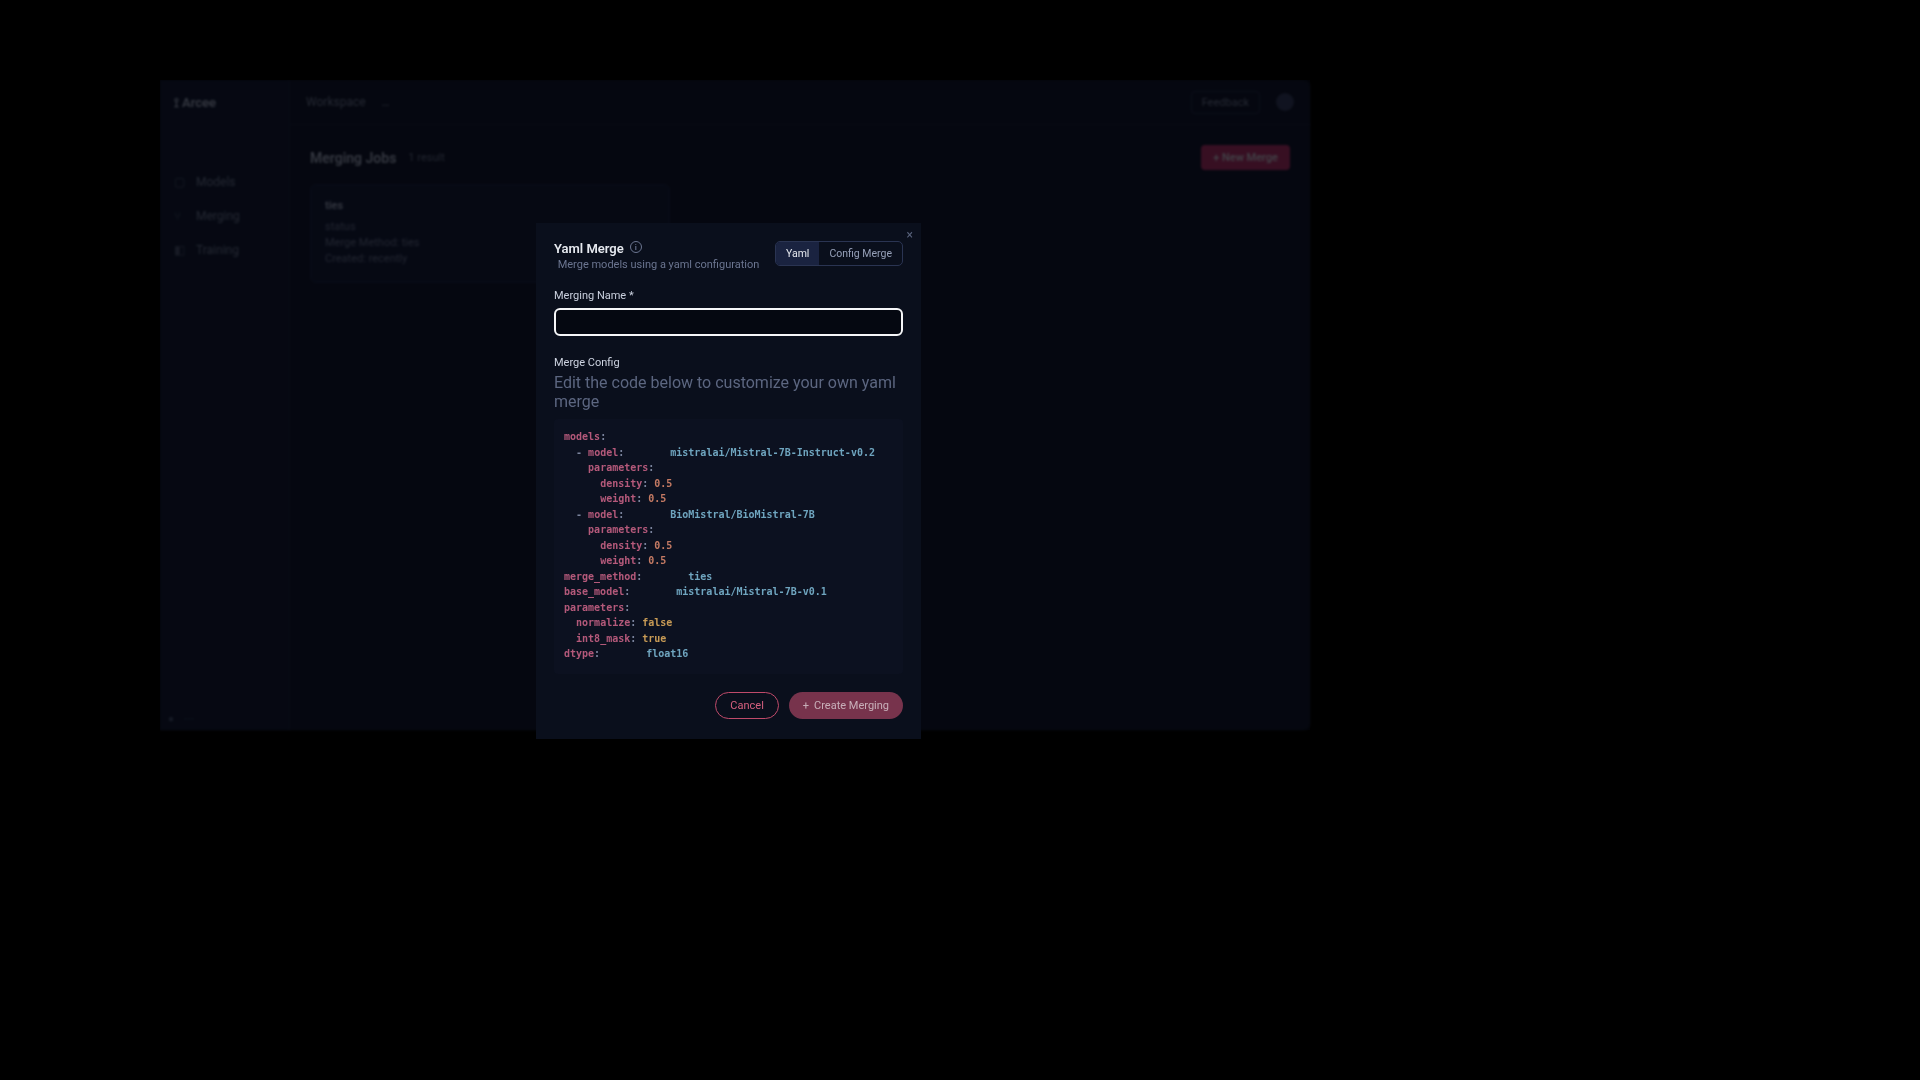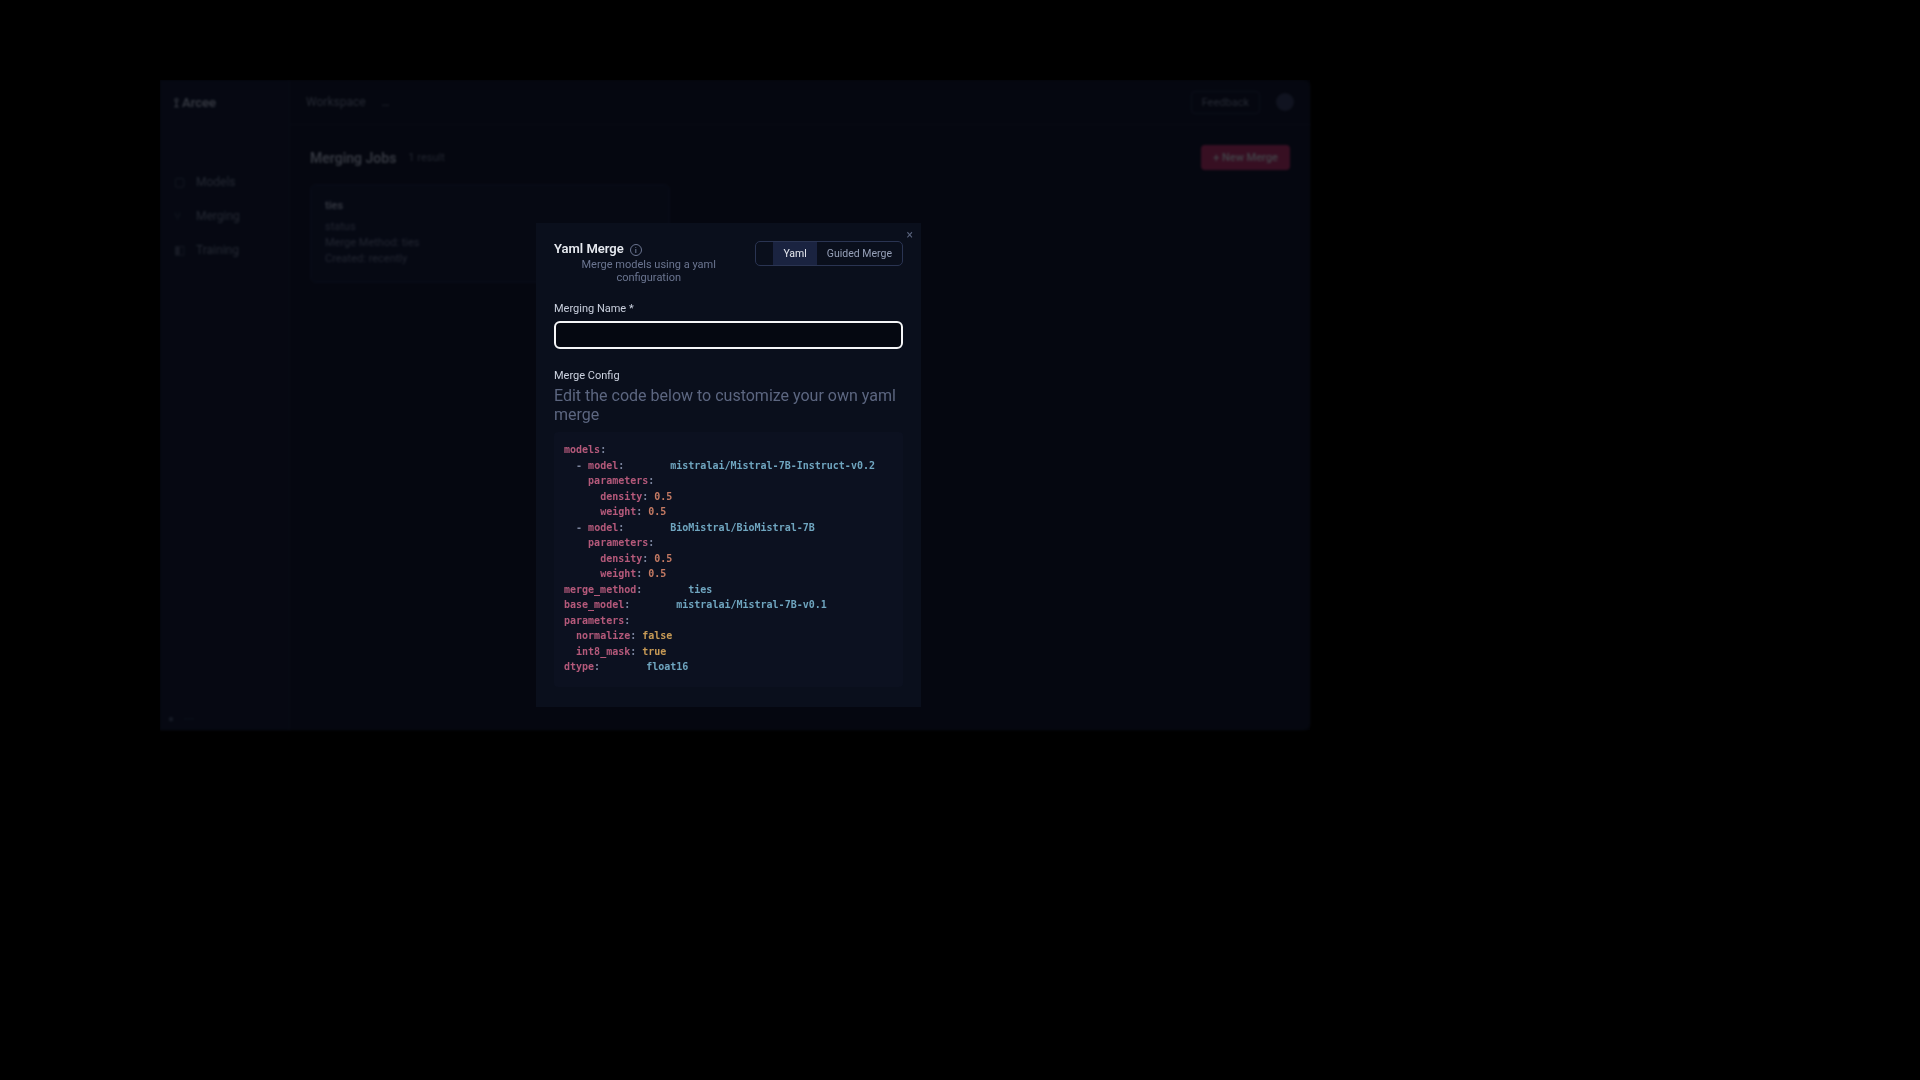--- a/index.html
+++ b/index.html
@@ -136,40 +136,39 @@
   .modal-head {
     display: flex;
     align-items: flex-start;
     gap: 12px;
   }
   .modal-head .titlewrap { flex:1; }
   .modal-title {
     font-size: 13px;
     font-weight: 600;
     color: #e6e9ef;
-    display:flex; align-items:flex-end; gap:6px;
+    display:flex; align-items:flex-start; gap:6px;
   }
   .modal-sub {
     font-size: 11px;
     color: #6b7590;
     margin-top: 2px;
     text-align: center;
   }
   .info-icon {
     width:12px;height:12px;border:1px solid #6b7590;border-radius:50%;
     display:inline-flex;align-items:center;justify-content:center;
     font-size:8px;color:#6b7590;
   }
   .tabs {
     display:flex;
     border:1px solid #2a3452;
     border-radius:5px;
     overflow:hidden;
     font-size:10.5px;
-    padding-left:17px;
   }
   .tab {
     padding:5px 10px;
     color:#96a0b8;
     cursor:pointer;
     white-space: nowrap;
   }
   .tab.active {
     background:#1a2340;
     color:#e6e9ef;
@@ -307,21 +306,21 @@
   <div class="modal-head">
     <div class="titlewrap">
       <div class="modal-title">
         <span>Yaml Merge</span>
         <span class="info-icon">i</span>
       </div>
       <div class="modal-sub">Merge models using a yaml configuration</div>
     </div>
     <div class="tabs">
       <div class="tab active">Yaml</div>
-      <div class="tab">Guided Merge</div>
+      <div class="tab">Config Merge</div>
     </div>
   </div>
 
   <div class="field-label">Merging Name *</div>
   <input class="name-input" type="text" autofocus="" value="" style="">
 
   <div class="section-label">Merge Config</div>
   <div class="section-help">Edit the code below to customize your own yaml merge</div>
 
   <div class="code-area"><span class="tok-key">models</span>:
@@ -333,18 +332,25 @@
     <span class="tok-key">parameters</span>:
       <span class="tok-key">density</span>: <span class="tok-num">0.5</span>
       <span class="tok-key">weight</span>: <span class="tok-num">0.5</span>
 <span class="tok-key">merge_method</span>: <span class="tok-str">ties</span>
 <span class="tok-key">base_model</span>: <span class="tok-str">mistralai/Mistral-7B-v0.1</span>
 <span class="tok-key">parameters</span>:
   <span class="tok-key">normalize</span>: <span class="tok-bool">false</span>
   <span class="tok-key">int8_mask</span>: <span class="tok-bool">true</span>
 <span class="tok-key">dtype</span>: <span class="tok-str">float16</span></div>
 
+  <div class="btn-row">
+    <div class="btn-cancel">Cancel</div>
+    <div class="btn-create">
+      <span class="plus">+</span>
+      <span>Create Merging</span>
+    </div>
+  </div>
 </div>
 
 <div class="letterbox-top"></div>
 <div class="letterbox-bottom"></div>
 <div class="letterbox-left"></div>
 <div class="letterbox-right"></div>
 
 </body></html>

